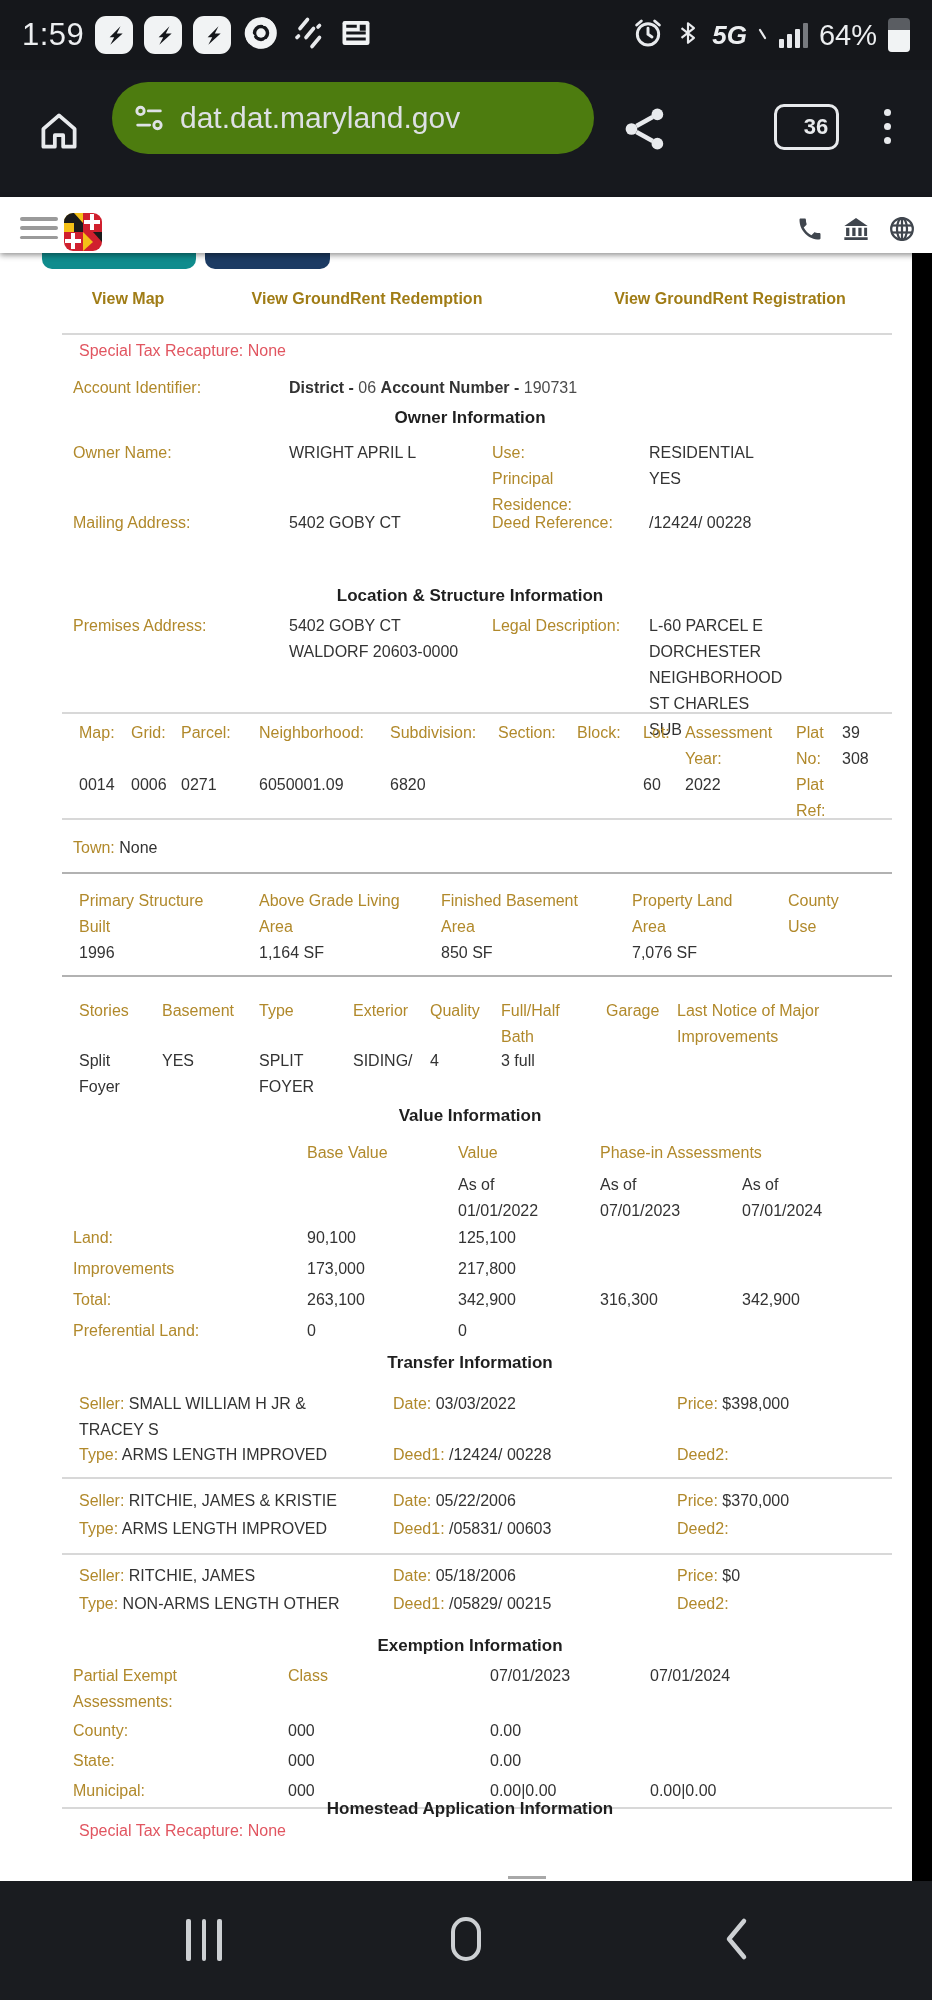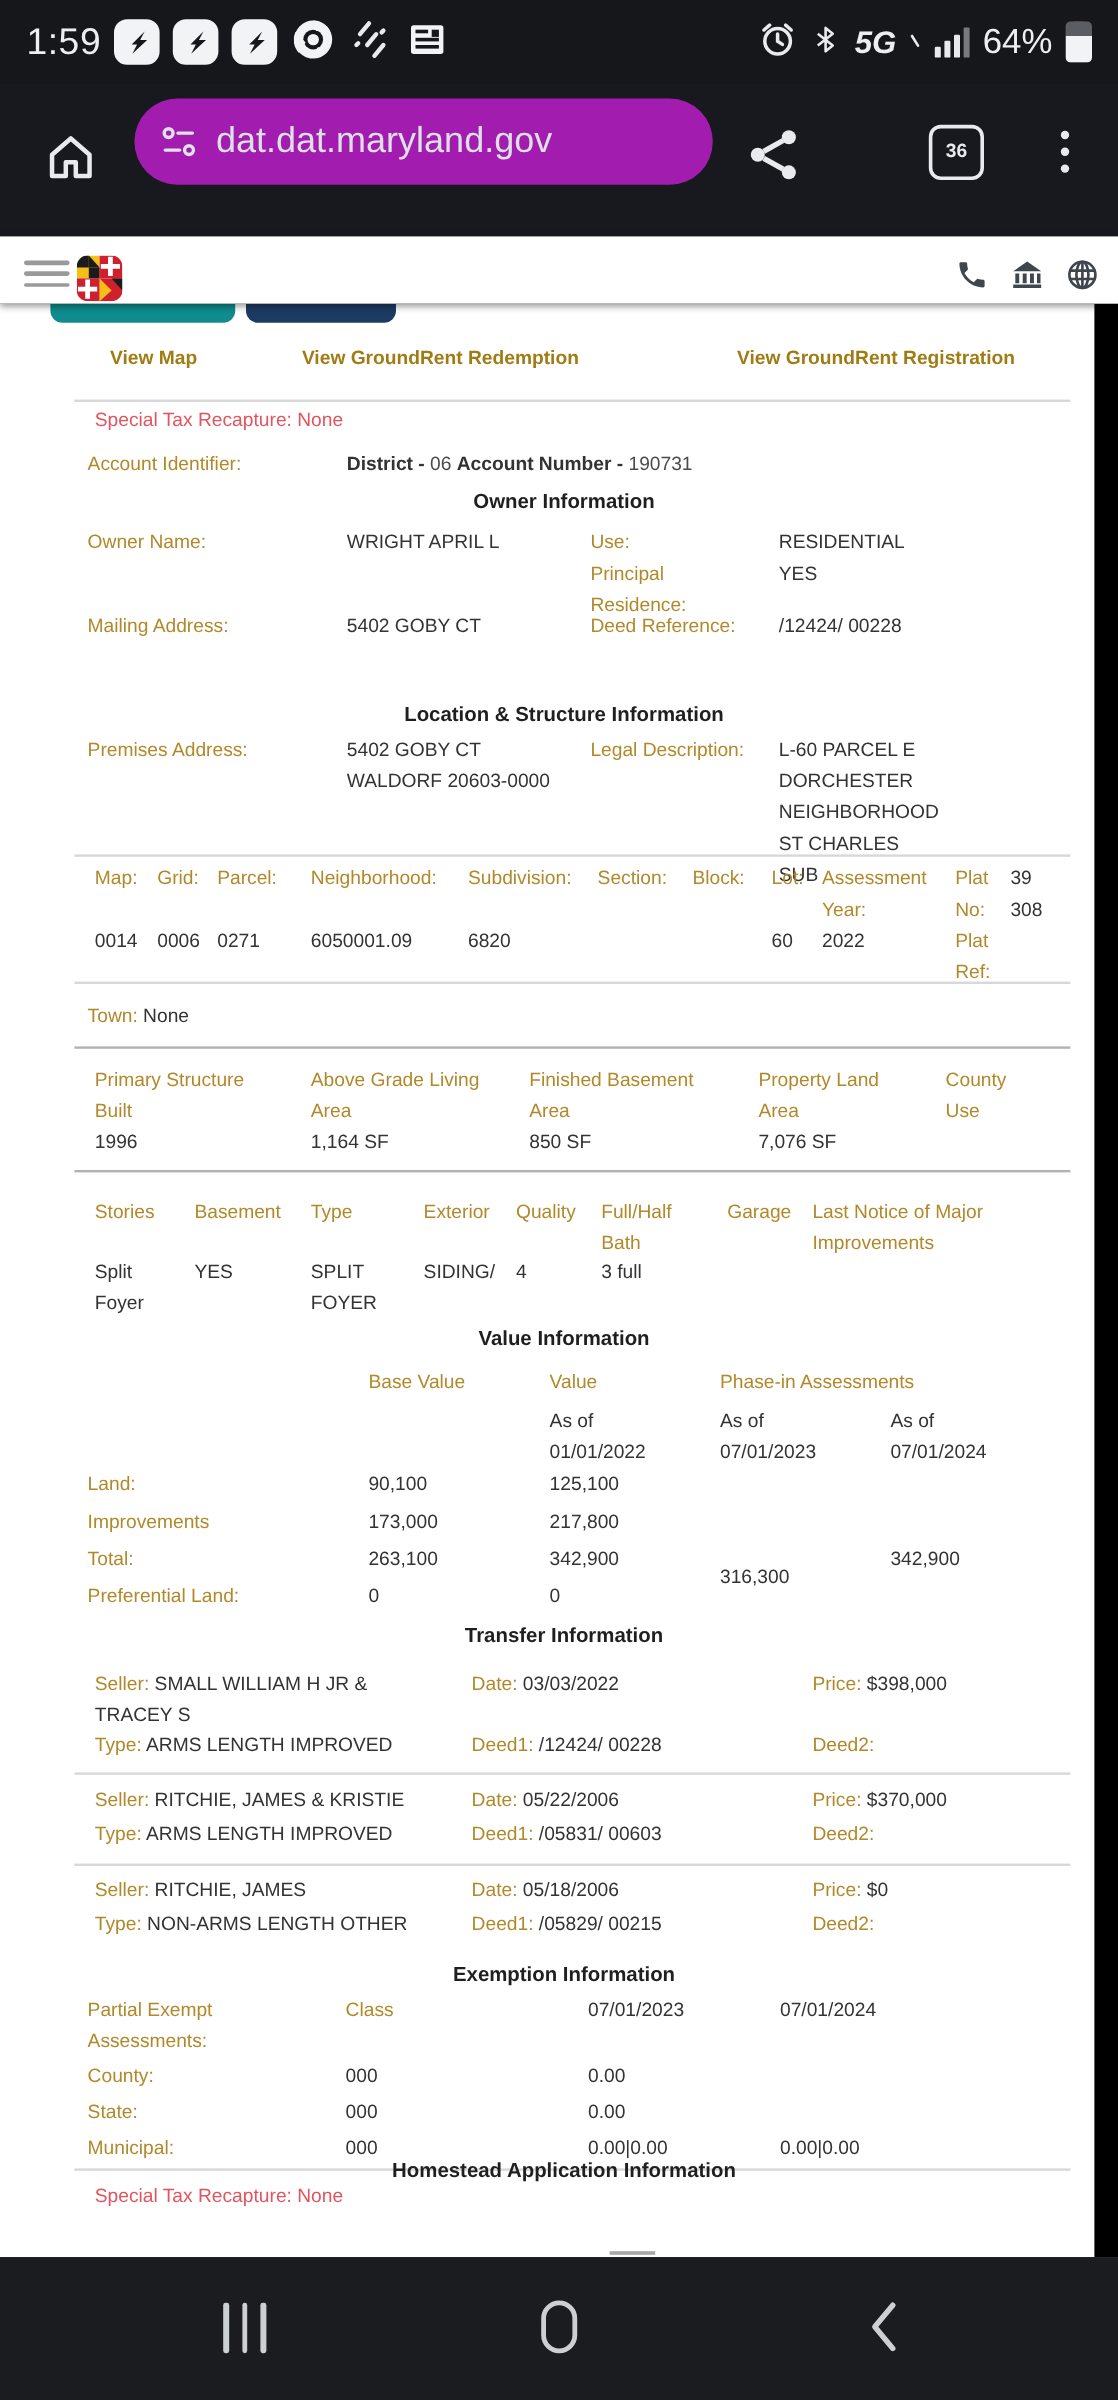--- a/index.html
+++ b/index.html
@@ -14,26 +14,26 @@
   .sb-text{color:#eceef0;font-size:29px;}
   .sb-5g{color:#eceef0;font-size:26px;font-style:italic;font-weight:bold;}
   .sig{display:flex;align-items:flex-end;gap:3px;height:26px;}
   .sig i{display:block;width:5px;background:#e8eaed;border-radius:1px;}
   .battery{position:relative;width:22px;height:34px;border-radius:4px;background:#5a5d62;overflow:hidden;}
   .battery:before{content:"";position:absolute;left:6px;top:-4px;width:10px;height:5px;background:#5a5d62;border-radius:2px;}
   .battery i{position:absolute;left:0;bottom:0;width:100%;height:22px;background:#f1f3f4;}
   
   .browser-bar{position:absolute;left:0;top:70px;width:932px;height:127px;background:#17191e;}
   .home-btn{position:absolute;left:34px;top:36px;width:50px;height:50px;}
-  .url-pill{position:absolute;left:112px;top:12px;width:482px;height:72px;border-radius:36px;background:#a21caf;
+  .url-pill{position:absolute;left:112px;top:12px;width:482px;height:72px;border-radius:36px;background:#4d7c0f;
             display:flex;align-items:center;padding:0 20px;box-sizing:border-box;gap:14px;}
   .url-text{color:#dde0e4;font-size:30px;white-space:nowrap;overflow:hidden;}
   .share-btn{position:absolute;left:618px;top:32px;width:54px;height:54px;}
   .tab-btn{position:absolute;left:774px;top:34px;width:40px;height:40px;border:3px solid #e8eaed;border-radius:10px;
-           color:#e8eaed;font-size:16px;font-weight:bold;display:flex;align-items:center;justify-content:center;}
+           color:#e8eaed;font-size:22px;font-weight:bold;display:flex;align-items:center;justify-content:center;padding-left:19px;}
   .menu-btn{position:absolute;left:872px;top:28px;width:30px;height:56px;display:flex;flex-direction:column;
             align-items:center;justify-content:center;gap:7px;}
   .menu-btn i{width:7px;height:7px;border-radius:50%;background:#e8eaed;}
   
   .site-header{position:absolute;left:0;top:197px;width:932px;height:56px;background:#fff;
                box-shadow:0 2px 6px rgba(0,0,0,.45);z-index:5;}
   .hamburger{position:absolute;left:20px;top:20px;width:38px;height:22px;display:flex;flex-direction:column;justify-content:space-between;}
   .hamburger i{display:block;height:3.5px;background:#9a9a9a;border-radius:2px;}
   .md-logo{position:absolute;left:63px;top:15px;}
   .hdr-ic{position:absolute;top:18px;width:28px;height:28px;}
@@ -337,21 +337,21 @@
     <span class="abs val" style="left:307px;top:972px;">90,100</span>
     <span class="abs val" style="left:458px;top:972px;">125,100</span>
 
     <span class="abs lbl" style="left:73px;top:1003px;">Improvements</span>
     <span class="abs val" style="left:307px;top:1003px;">173,000</span>
     <span class="abs val" style="left:458px;top:1003px;">217,800</span>
 
     <span class="abs lbl" style="left:73px;top:1034px;">Total:</span>
     <span class="abs val" style="left:307px;top:1034px;">263,100</span>
     <span class="abs val" style="left:458px;top:1034px;">342,900</span>
-    <span class="abs val" style="left:600px;top:1034px;margin-top:15px;">316,300</span>
+    <span class="abs val" style="left:600px;top:1034px;">316,300</span>
     <span class="abs val" style="left:742px;top:1034px;">342,900</span>
 
     <span class="abs lbl" style="left:73px;top:1065px;">Preferential Land:</span>
     <span class="abs val" style="left:307px;top:1065px;">0</span>
     <span class="abs val" style="left:458px;top:1065px;">0</span>
 
     <span class="hd" style="top:1097px;text-align:right;">Transfer Information</span>
 
     <span class="abs" style="left:79px;top:1138px;width:272px;">
       <span class="lbl">Seller:</span>

